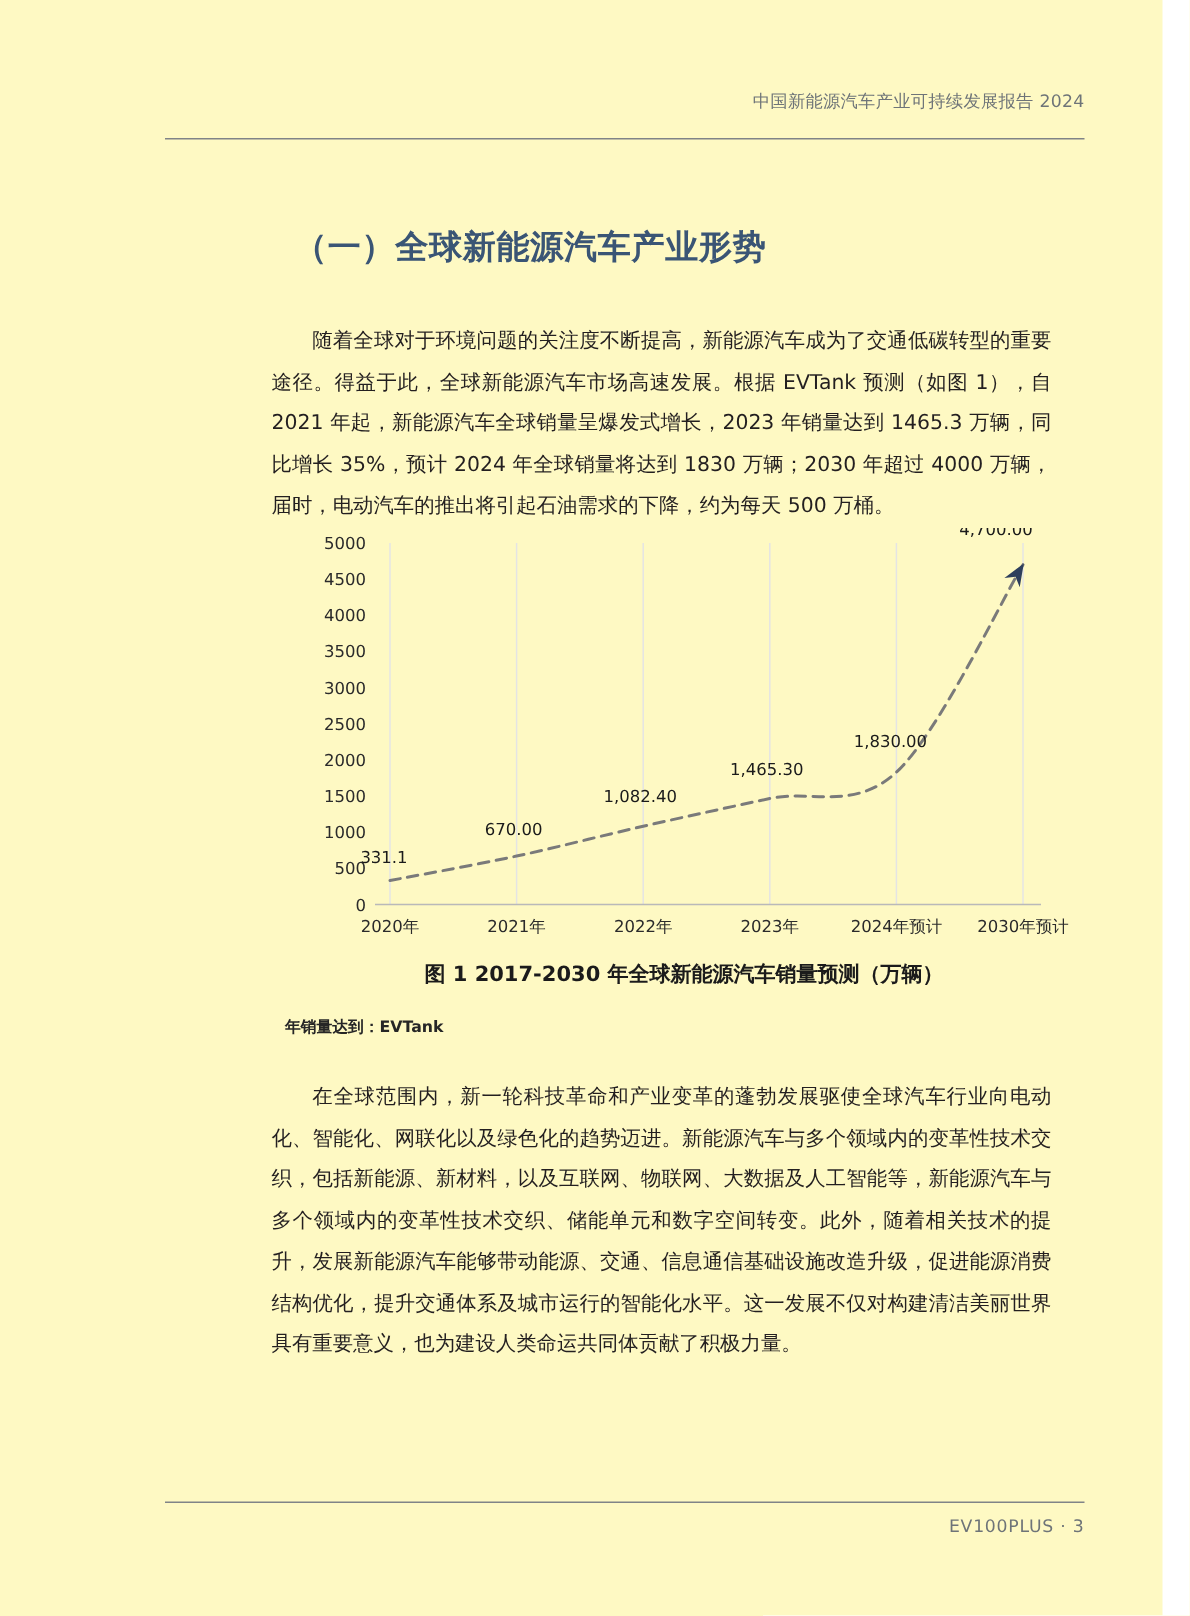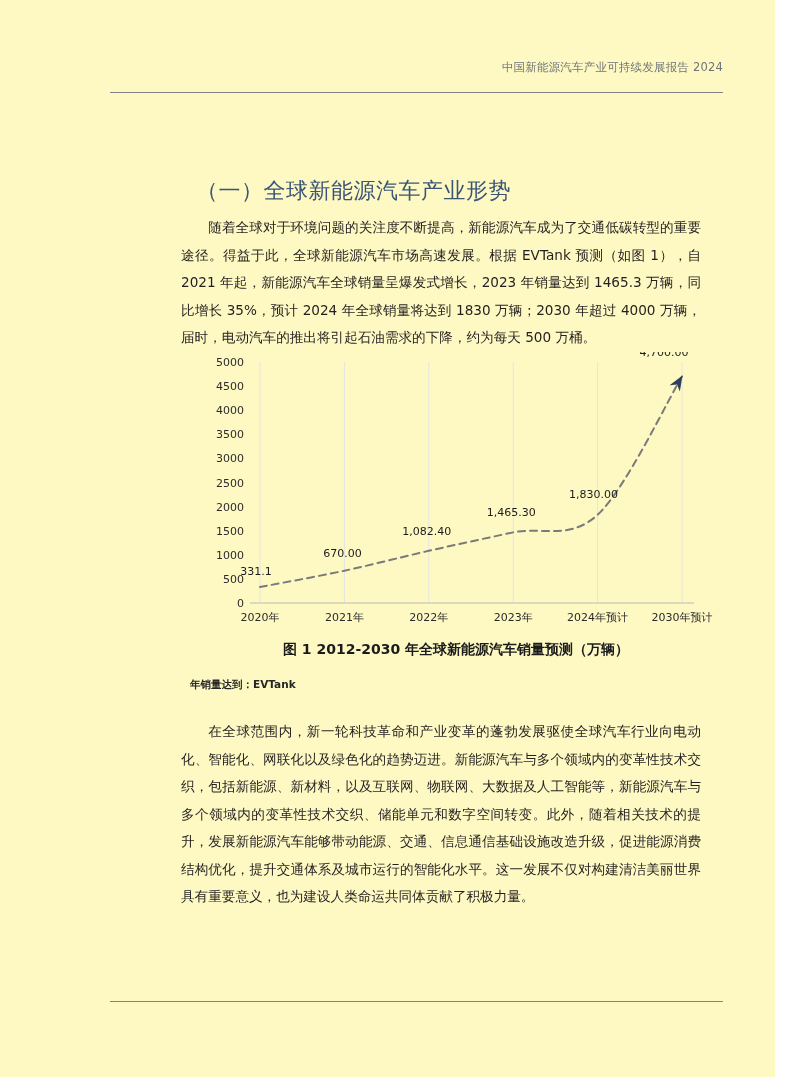--- a/index.html
+++ b/index.html
@@ -40,26 +40,25 @@
     height: 1px;
     background: #808487;
   }
 
   
   .section-heading {
     position: absolute;
     left: 196px;
     top: 150px;
     font-size: 22px;
-    font-weight: normal;
+    font-weight: bold;
     color: #3a5575;
     letter-spacing: 0.5px;
     font-family: "DejaVu Sans", "Liberation Sans", sans-serif;
     white-space: nowrap;
-    margin-top: 26px;
   }
 
   
   .body-block {
     position: absolute;
     left: 181px;
     width: 520px;
     font-size: 13.6px;
     line-height: 27.5px;
     color: #231f20;
@@ -190,22 +189,27 @@
           <text x="48" y="223.04098" text-anchor="middle" class="data-label">331.1</text>
           <text x="134.4" y="204.706" text-anchor="middle" class="data-label">670.00</text>
           <text x="218.8" y="182.82832" text-anchor="middle" class="data-label">1,082.40</text>
           <text x="303.2" y="164.37254000000001" text-anchor="middle" class="data-label">1,465.30</text>
           <text x="385.6" y="145.79399999999998" text-anchor="middle" class="data-label">1,830.00</text>
           <text x="456" y="4.460000000000008" text-anchor="middle" class="data-label">4,700.00</text>
         </g>
     </svg>
   </div>
 
-  <div class="fig-caption">图 1    2012-2030 年全球新能源汽车销量预测（万辆）</div>
+  <div class="fig-caption">图 1    2017-2030 年全球新能源汽车销量预测（万辆）</div>
   <div class="fig-source">年销量达到：EVTank</div>
 
   <div class="body-block" id="para-2">
     <p>在全球范围内，新一轮科技革命和产业变革的蓬勃发展驱使全球汽车行业向电动化、智能化、网联化以及绿色化的趋势迈进。新能源汽车与多个领域内的变革性技术交织，包括新能源、新材料，以及互联网、物联网、大数据及人工智能等，新能源汽车与多个领域内的变革性技术交织、储能单元和数字空间转变。此外，随着相关技术的提升，发展新能源汽车能够带动能源、交通、信息通信基础设施改造升级，促进能源消费结构优化，提升交通体系及城市运行的智能化水平。这一发展不仅对构建清洁美丽世界具有重要意义，也为建设人类命运共同体贡献了积极力量。</p>
   </div>
 
   <div class="rule-bottom"></div>
+  <div class="footer">
+    <span>EV100PLUS</span>
+    <span>·</span>
+    <span class="pagenum">3</span>
+  </div>
 
 </div>
 
 </body></html>

